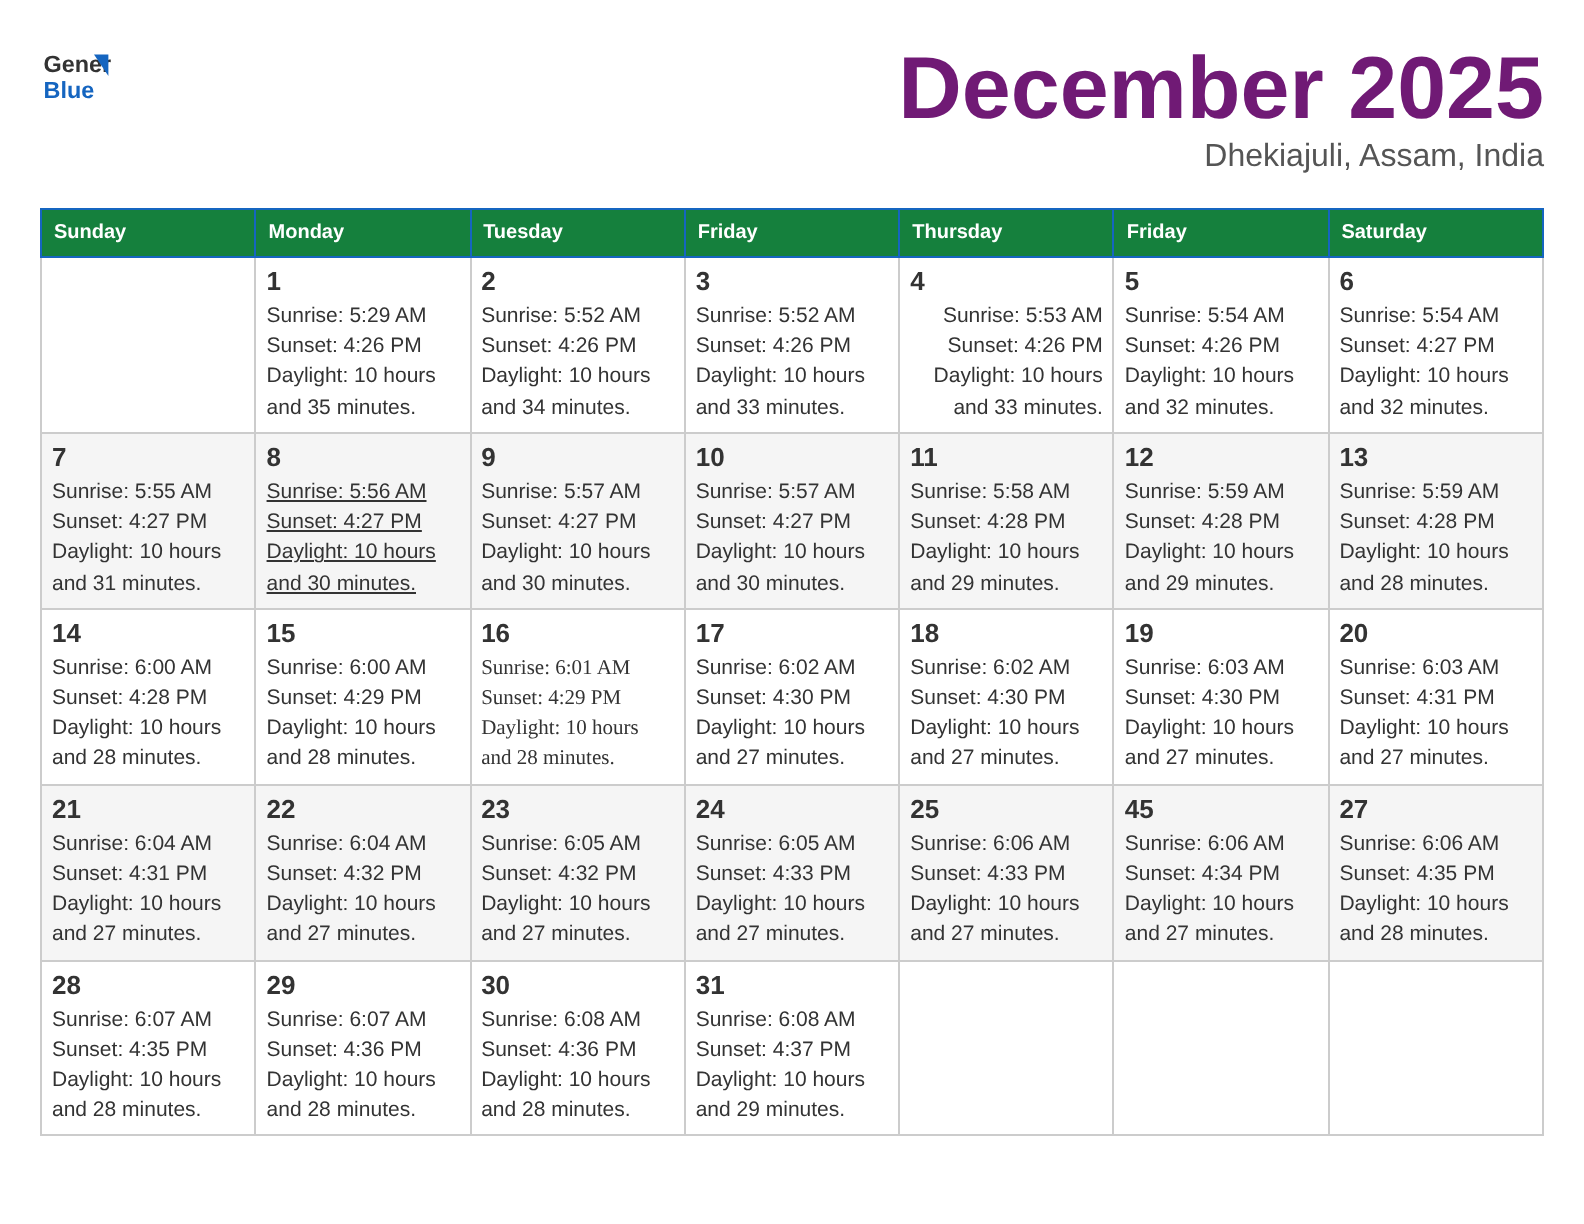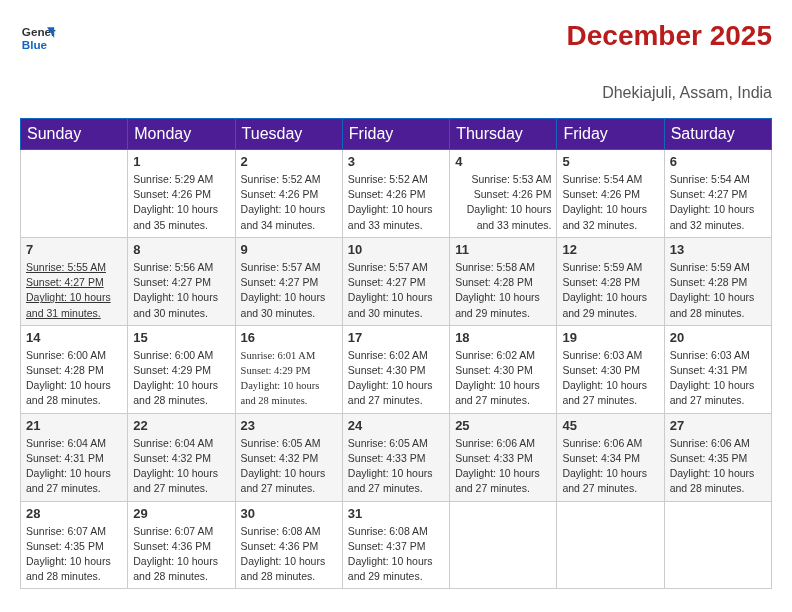--- a/index.html
+++ b/index.html
@@ -22,41 +22,40 @@
       gap: 4px;
     }
     .logo-icon {
       width: 36px;
       height: 36px;
     }
     .title-block {
       text-align: right;
     }
     .month-title {
-      font-size: 28px;
+      font-size: 44px;
       font-weight: bold;
-      color: #b91c1c;
+      color: #701a75;
     }
     .location {
       font-size: 16px;
       color: #555;
-      margin-top: 32px;
     }
     .calendar {
       width: 100%;
       border-collapse: collapse;
       font-size: 11px;
     }
     .calendar th {
-      background: #4c1d95;
+      background: #15803d;
       color: #fff;
       text-align: left;
       padding: 6px 6px;
-      font-size: 16px;
-      font-weight: normal;
+      font-size: 10px;
+      font-weight: bold;
       border: 1px solid #1565c0;
     }
     .calendar td {
       vertical-align: top;
       border: 1px solid #ccc;
       padding: 4px 5px;
       width: 107px;
       min-height: 80px;
     }
     .day-number {
@@ -152,28 +151,28 @@
           <span class="day-number">6</span>
           <div class="day-info" style="white-space: pre-line;">Sunrise: 5:54 AM
 Sunset: 4:27 PM
 Daylight: 10 hours
 and 32 minutes.</div>
         </td>
       </tr>
       <tr class="row-shaded">
         <td>
           <span class="day-number">7</span>
-          <div class="day-info" style="white-space: pre-line; text-decoration: underline;">Sunrise: 5:55 AM
+          <div class="day-info" style="white-space: pre-line;">Sunrise: 5:55 AM
 Sunset: 4:27 PM
 Daylight: 10 hours
 and 31 minutes.</div>
         </td>
         <td>
           <span class="day-number">8</span>
-          <div class="day-info" style="white-space: pre-line;">Sunrise: 5:56 AM
+          <div class="day-info" style="white-space: pre-line; text-decoration: underline;">Sunrise: 5:56 AM
 Sunset: 4:27 PM
 Daylight: 10 hours
 and 30 minutes.</div>
         </td>
         <td>
           <span class="day-number">9</span>
           <div class="day-info" style="white-space: pre-line;">Sunrise: 5:57 AM
 Sunset: 4:27 PM
 Daylight: 10 hours
 and 30 minutes.</div>

